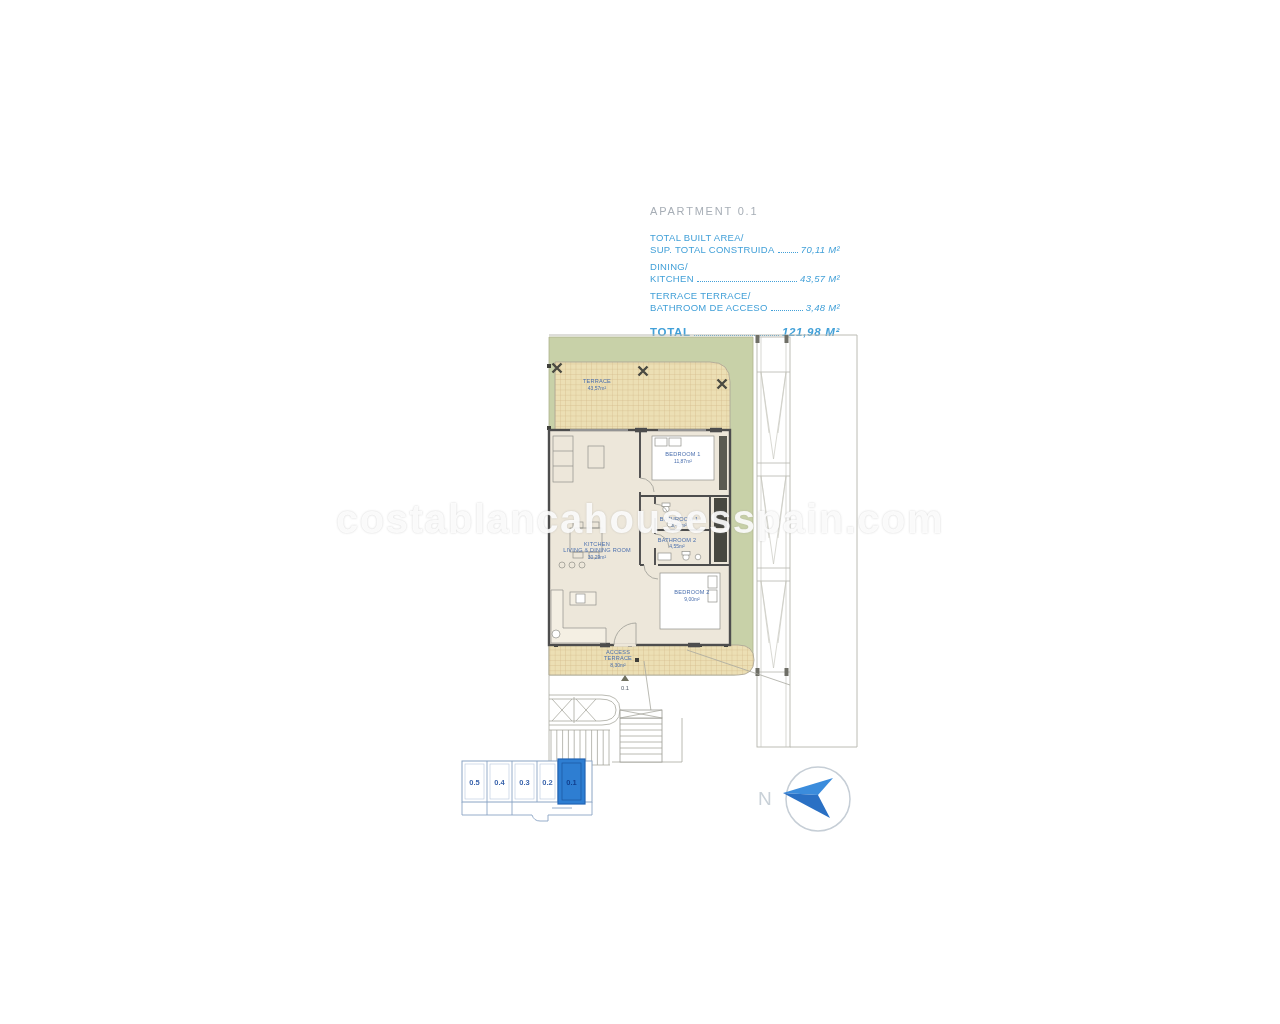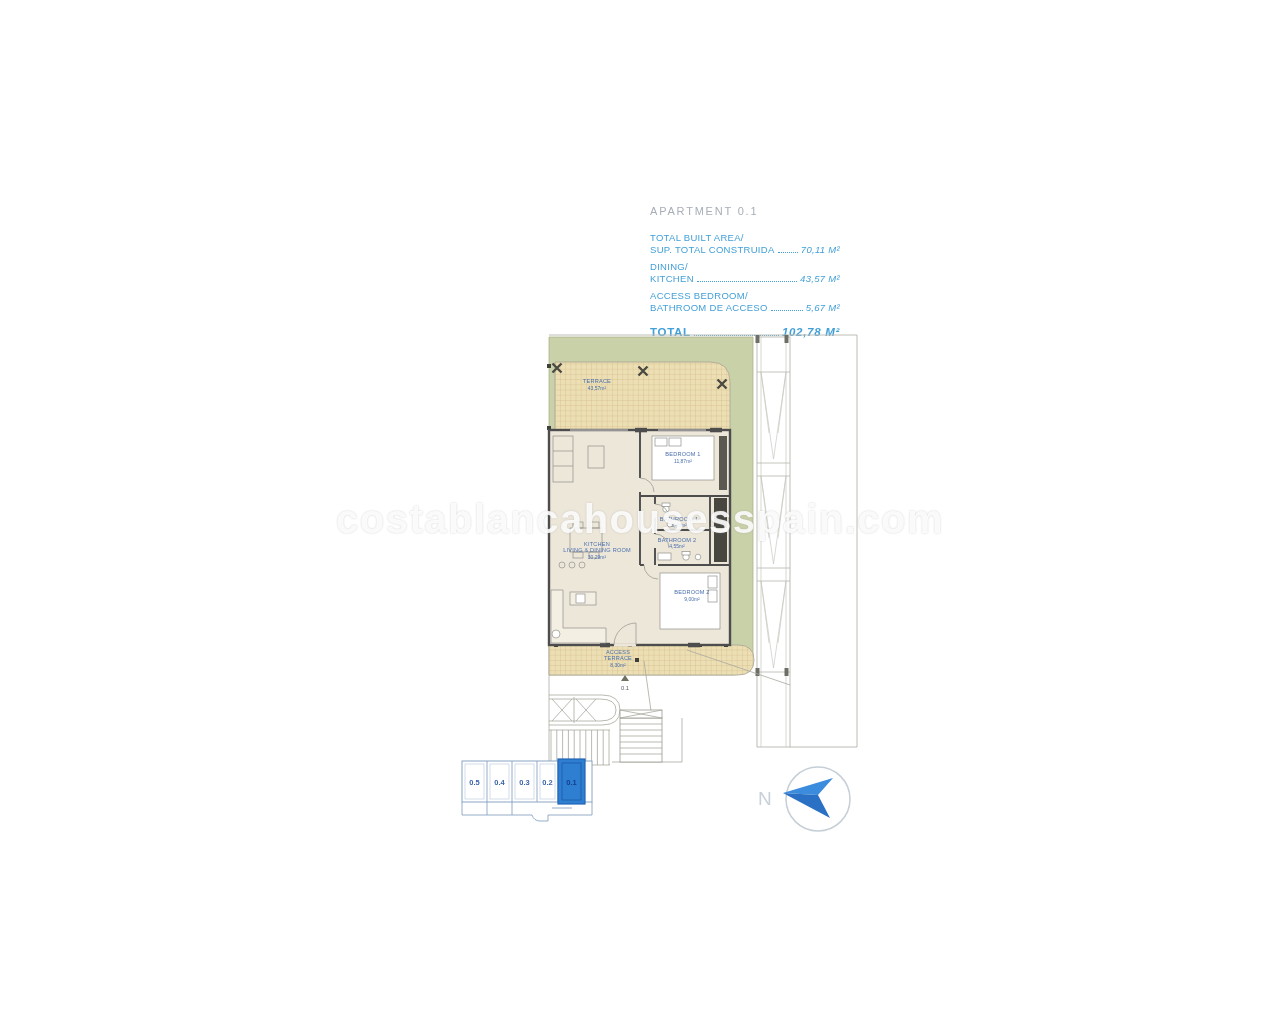--- a/index.html
+++ b/index.html
@@ -47,32 +47,32 @@
     <div class="row">
       <div class="l1">DINING/</div>
       <div class="l2">
         <span>KITCHEN</span>
         <span class="dots"></span>
         <span class="val">43,57 M²</span>
       </div>
     </div>
 
     <div class="row">
-      <div class="l1">ACCESS BEDROOM/</div>
+      <div class="l1">TERRACE TERRACE/</div>
       <div class="l2">
         <span>BATHROOM DE ACCESO</span>
         <span class="dots"></span>
-        <span class="val">5,67 M²</span>
+        <span class="val">3,48 M²</span>
       </div>
     </div>
 
     <div class="total">
       <span>TOTAL</span>
       <span class="dots"></span>
-      <span class="val">102,78 M²</span>
+      <span class="val">121,98 M²</span>
     </div>
   </div>
 
   <svg class="plan-abs" style="left:540px;top:328px;" width="330" height="450" viewBox="0 0 330 450">
     <defs>
       <pattern id="terr" width="5.2" height="5.2" patternUnits="userSpaceOnUse">
         <rect width="5.2" height="5.2" fill="#ecdfb4"></rect>
         <path d="M5.2 0 V5.2 H0" fill="none" stroke="#d2bb8a" stroke-width="0.7"></path>
       </pattern>
     </defs>

